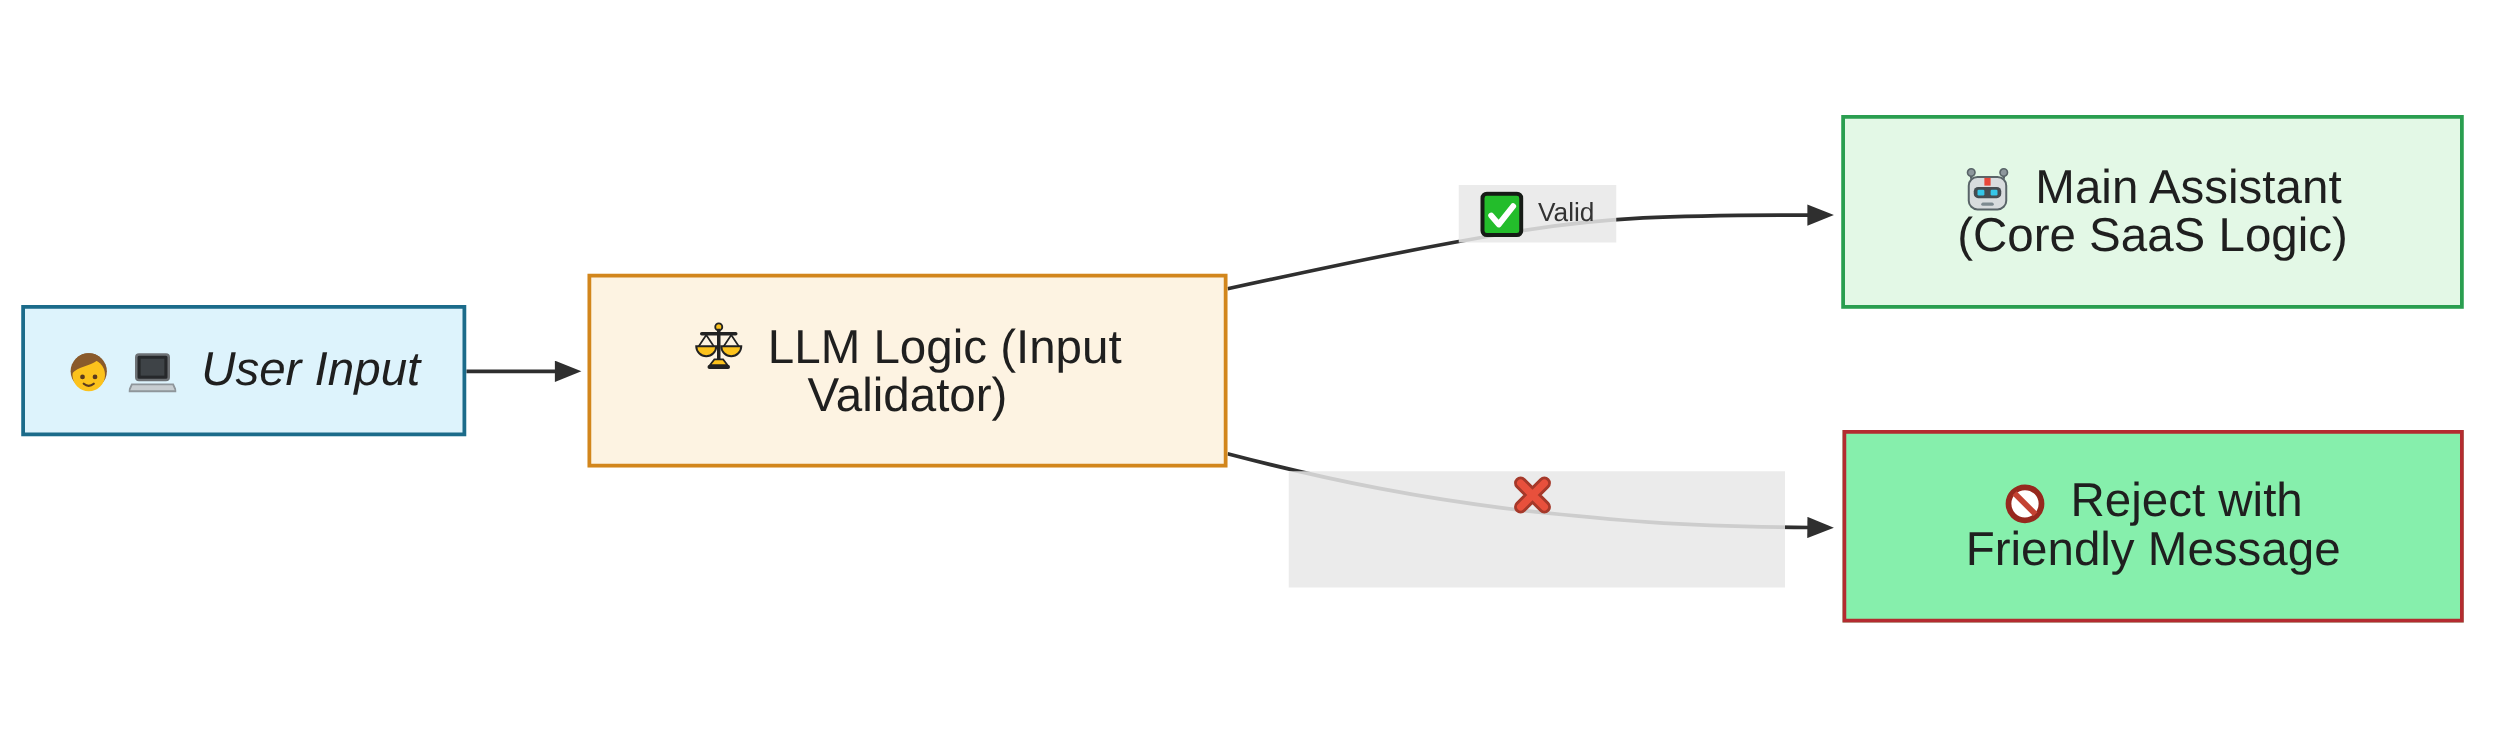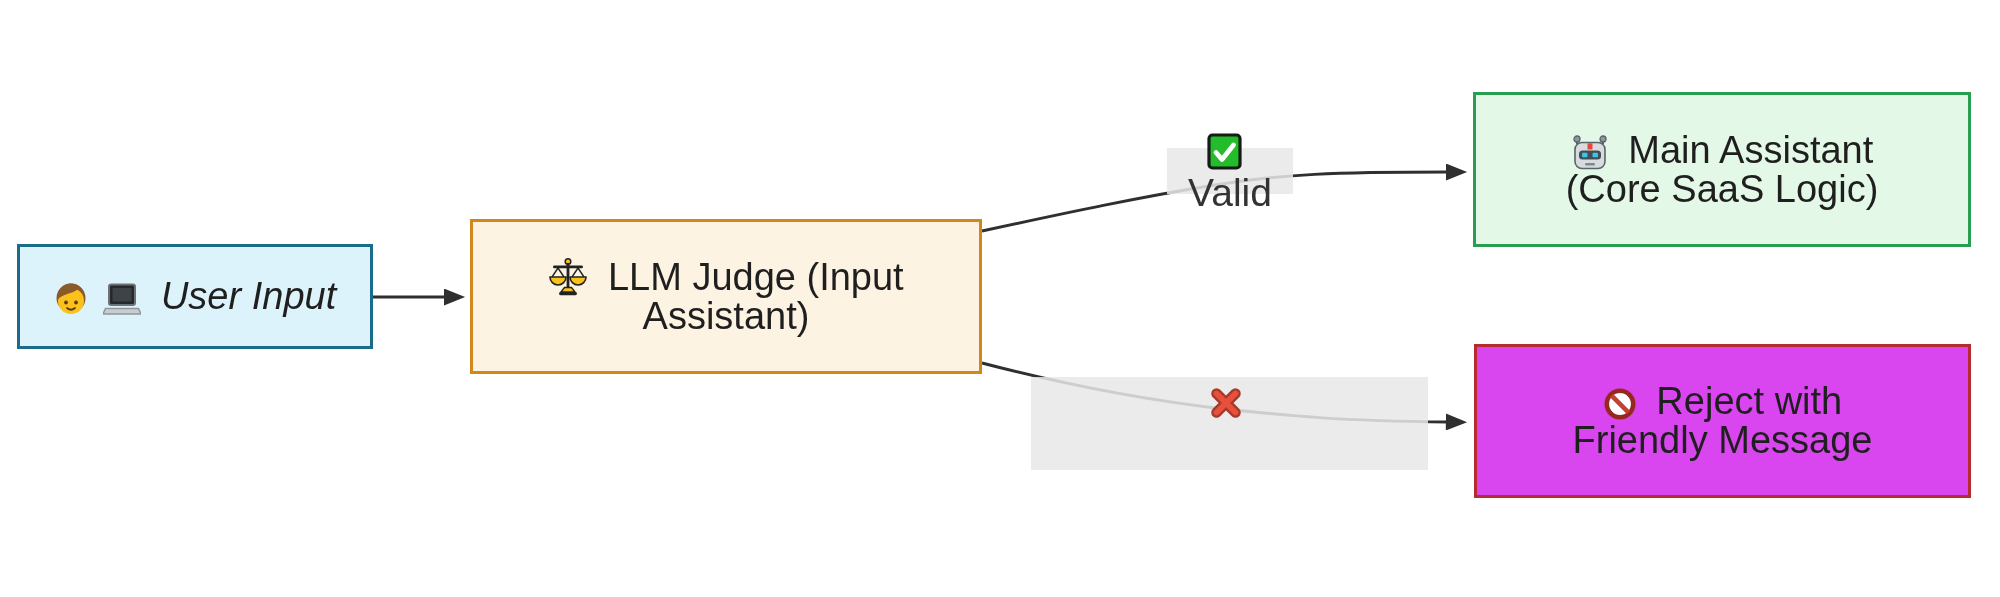--- a/index.html
+++ b/index.html
@@ -19,23 +19,22 @@
   #node-B{left:470px;top:219px;width:512px;height:155px;}
   #node-C{left:1473px;top:92px;width:498px;height:155px;}
   #node-D{left:1474px;top:344px;width:497px;height:154px;}
   #node-B .node-label{max-width:362px;}
   #node-C .node-label{max-width:378px;}
   #node-D .node-label{max-width:378px;}
   .icon{display:inline-block;margin-right:9px;}
   .icon svg{vertical-align:-7px;}
   .icon.tight{margin-right:5px;}
   .edge-label{
-    position:absolute;color:#333;font-size:39px;
+    position:absolute;color:#333;font-size:21px;
     box-sizing:border-box;
-    flex-direction:column;
   }
   #edge-label-valid{
     left:1167px;top:148px;min-width:126px;height:46px;
     display:flex;align-items:center;justify-content:center;
     padding:0 10px;white-space:nowrap;
   }
   #edge-label-valid .icon{margin-right:11px;}
   #edge-label-valid .icon svg{vertical-align:-8px;}
   #edge-label-invalid{
     left:1031px;top:377px;width:397px;height:93px;
@@ -91,21 +90,21 @@
           <rect x="18.6" y="6" width="2.8" height="27" fill="#222"></rect>
           <rect x="5" y="8.5" width="30" height="2.8" rx="1.4" fill="#222"></rect>
           <path d="M10,11 L4,20 M10,11 L16,20" stroke="#222" stroke-width="1.4" fill="none"></path>
           <path d="M2,20 h16 a8,8 0 0 1 -16,0 Z" fill="#fcc21c" stroke="#222" stroke-width="1.6"></path>
           <path d="M30,11 L24,20 M30,11 L36,20" stroke="#222" stroke-width="1.4" fill="none"></path>
           <path d="M22,20 h16 a8,8 0 0 1 -16,0 Z" fill="#fcc21c" stroke="#222" stroke-width="1.6"></path>
           <path d="M13,35 l3.5,-4.5 h7 l3.5,4.5 Z" fill="#fcc21c" stroke="#222" stroke-width="1.4"></path>
           <rect x="11" y="35" width="18" height="3.2" rx="1.6" fill="#222"></rect>
         </svg>
       </span>
-      <span>LLM Judge (Input Assistant)</span>
+      <span>LLM Logic (Input Validator)</span>
     </span>
   </div>
 
   <div class="node" id="node-C" style="background: rgb(227, 248, 230); border-color: rgb(42, 158, 80);">
     <span class="node-label">
       <span class="icon">
         <svg width="38" height="35" viewBox="0 0 38 35">
           <path d="M6,9 V5" stroke="#596468" stroke-width="2"></path>
           <circle cx="6" cy="4" r="3" fill="#8d979c" stroke="#596468" stroke-width="1.3"></circle>
           <path d="M32,9 V5" stroke="#596468" stroke-width="2"></path>
@@ -115,21 +114,21 @@
           <rect x="8" y="15.5" width="22" height="9" rx="3.5" fill="#454d52"></rect>
           <rect x="11" y="17.7" width="5.5" height="4.6" rx="1" fill="#35c6e8"></rect>
           <rect x="21.5" y="17.7" width="5.5" height="4.6" rx="1" fill="#35c6e8"></rect>
           <rect x="14" y="28" width="10" height="2.6" rx="1.3" fill="#7d8a90"></rect>
         </svg>
       </span>
       <span>Main Assistant (Core SaaS Logic)</span>
     </span>
   </div>
 
-  <div class="node" id="node-D" style="background: #d946ef; border-color: rgb(180, 43, 48);">
+  <div class="node" id="node-D" style="background: #86efac; border-color: rgb(180, 43, 48);">
     <span class="node-label">
       <span class="icon">
         <svg width="34" height="34" viewBox="0 0 34 34">
           <circle cx="17" cy="17" r="13.2" fill="#ffffff" stroke="#96281e" stroke-width="4.6"></circle>
           <line x1="8.6" y1="8.6" x2="25.4" y2="25.4" stroke="#c44233" stroke-width="4.6"></line>
         </svg>
       </span>
       <span>Reject with Friendly Message</span>
     </span>
   </div>

